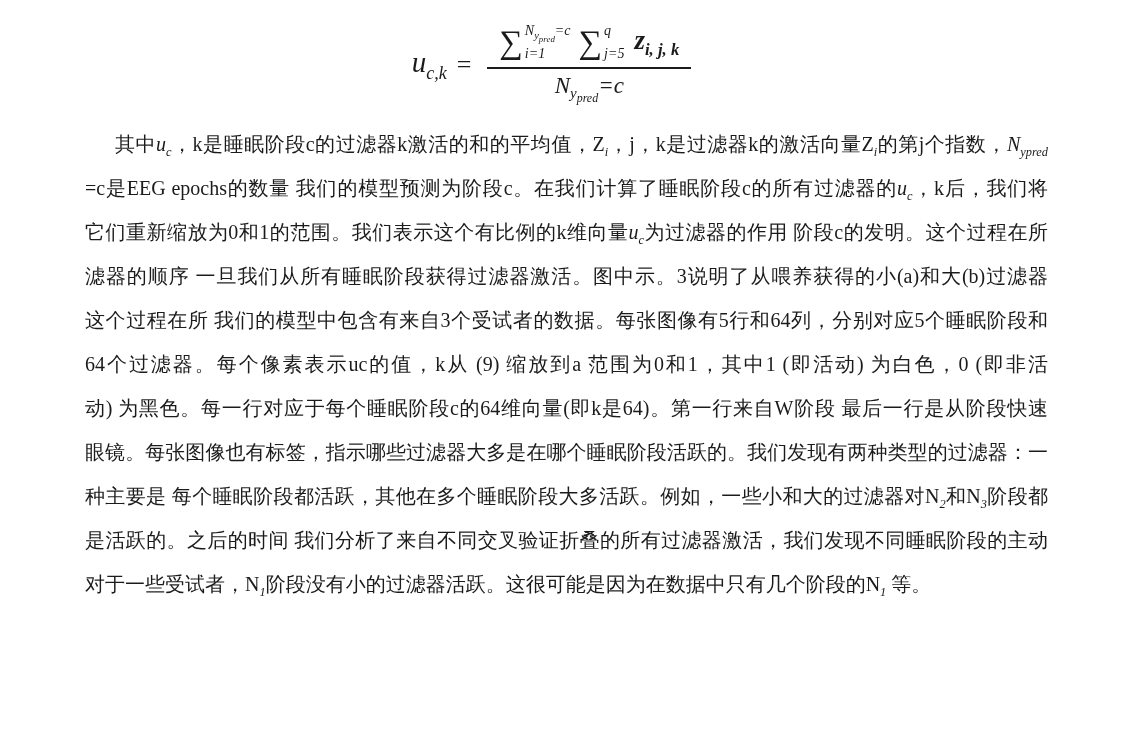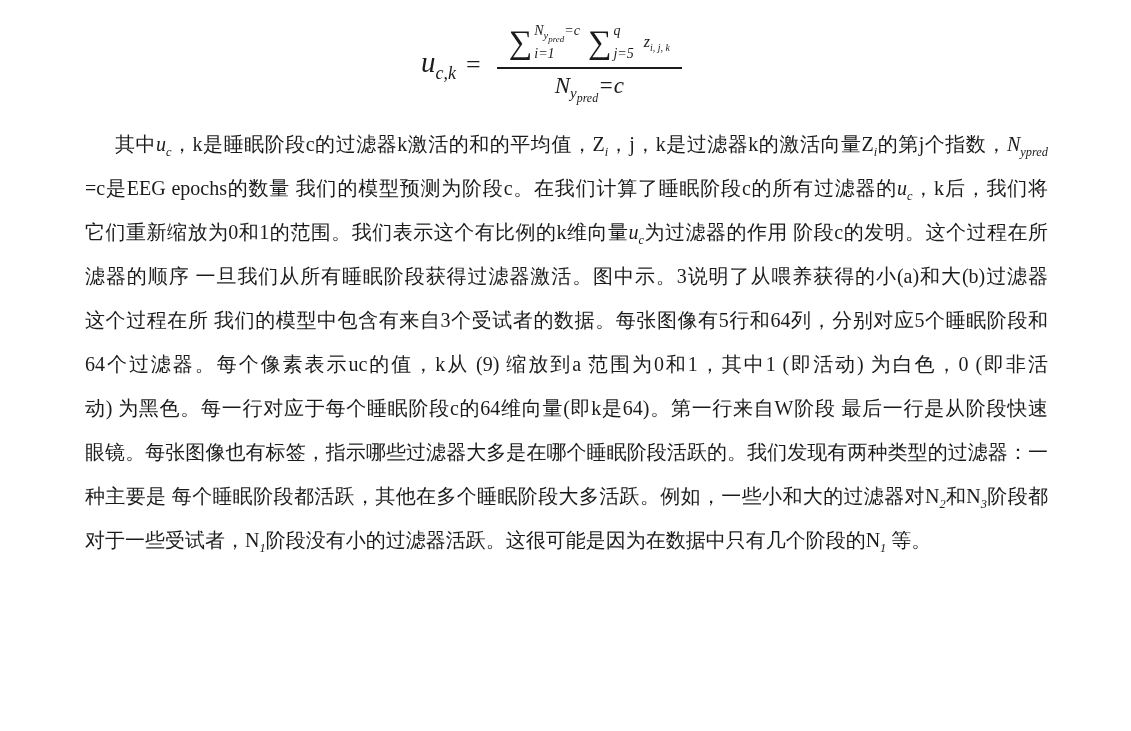--- a/index.html
+++ b/index.html
@@ -24,21 +24,21 @@
   .frac { display: inline-flex; flex-direction: column; align-items: stretch; }
   .num { display: flex; align-items: center; justify-content: center; padding: 0 12px 5px 12px; }
   .bigop { display: inline-flex; align-items: center; margin-right: 8px; }
   .sigma { font-size: 33px; line-height: 1; }
   .limits { display: inline-flex; flex-direction: column; justify-content: space-between;
             font-size: 14px; line-height: 1.05; margin-left: 2px; height: 38px; }
   .limits sub { font-size: 0.75em; }
   .limits sub sub { font-size: 0.85em; }
   .lim-sup { white-space: nowrap; }
   .lim-sub { white-space: nowrap; }
-  .summand { font-size: 16px; font-style: italic; margin-left: 2px; }
+  .summand { font-size: 27px; font-style: italic; margin-left: 2px; font-weight: bold; }
   .summand sub { font-size: 0.62em; }
   .den { border-top: 2px solid #1b1b1b; text-align: center; font-size: 23px;
          font-style: italic; padding-top: 4px; }
   .den sub { font-size: 0.65em; }
   .den sub sub { font-size: 0.8em; }
 
   
   .para {
     margin: 18px 83px 0 85px;
     font-size: 20px;
@@ -86,16 +86,17 @@
   <div class="para">
       <div class="line ind">其中<span class="mvar">u<sub>c</sub></span>，k是睡眠阶段c的过滤器k激活的和的平均值，<span class="mvar up">Z<sub>i</sub></span>，j，k是过滤器k的激活向量<span class="mvar up">Z<sub>i</sub></span>的第j个指数，<span class="mvar">N<sub>ypred</sub></span></div>
       <div class="line">=c是EEG epochs的数量 我们的模型预测为阶段c。在我们计算了睡眠阶段c的所有过滤器的<span class="mvar">u<sub>c</sub></span>，k后，我们将</div>
       <div class="line">它们重新缩放为0和1的范围。我们表示这个有比例的k维向量<span class="mvar">u<sub>c</sub></span>为过滤器的作用 阶段c的发明。这个过程在所</div>
       <div class="line">滤器的顺序 一旦我们从所有睡眠阶段获得过滤器激活。图中示。3说明了从喂养获得的小(a)和大(b)过滤器</div>
       <div class="line">这个过程在所 我们的模型中包含有来自3个受试者的数据。每张图像有5行和64列，分别对应5个睡眠阶段和</div>
       <div class="line">64个过滤器。每个像素表示uc的值，k从 (9) 缩放到a 范围为0和1，其中1 (即活动) 为白色，0 (即非活</div>
       <div class="line">动) 为黑色。每一行对应于每个睡眠阶段c的64维向量(即k是64)。第一行来自W阶段 最后一行是从阶段快速</div>
       <div class="line">眼镜。每张图像也有标签，指示哪些过滤器大多是在哪个睡眠阶段活跃的。我们发现有两种类型的过滤器：一</div>
       <div class="line">种主要是 每个睡眠阶段都活跃，其他在多个睡眠阶段大多活跃。例如，一些小和大的过滤器对<span class="mvar up">N<sub>2</sub></span>和<span class="mvar up">N<sub>3</sub></span>阶段都</div>
+      <div class="line">是活跃的。之后的时间 我们分析了来自不同交叉验证折叠的所有过滤器激活，我们发现不同睡眠阶段的主动</div>
       <div class="line last">对于一些受试者，<span class="mvar up">N<sub>1</sub></span>阶段没有小的过滤器活跃。这很可能是因为在数据中只有几个阶段的<span class="mvar up">N<sub>1</sub></span> 等。</div>
     </div>
 
 </div>
 
 </body></html>

